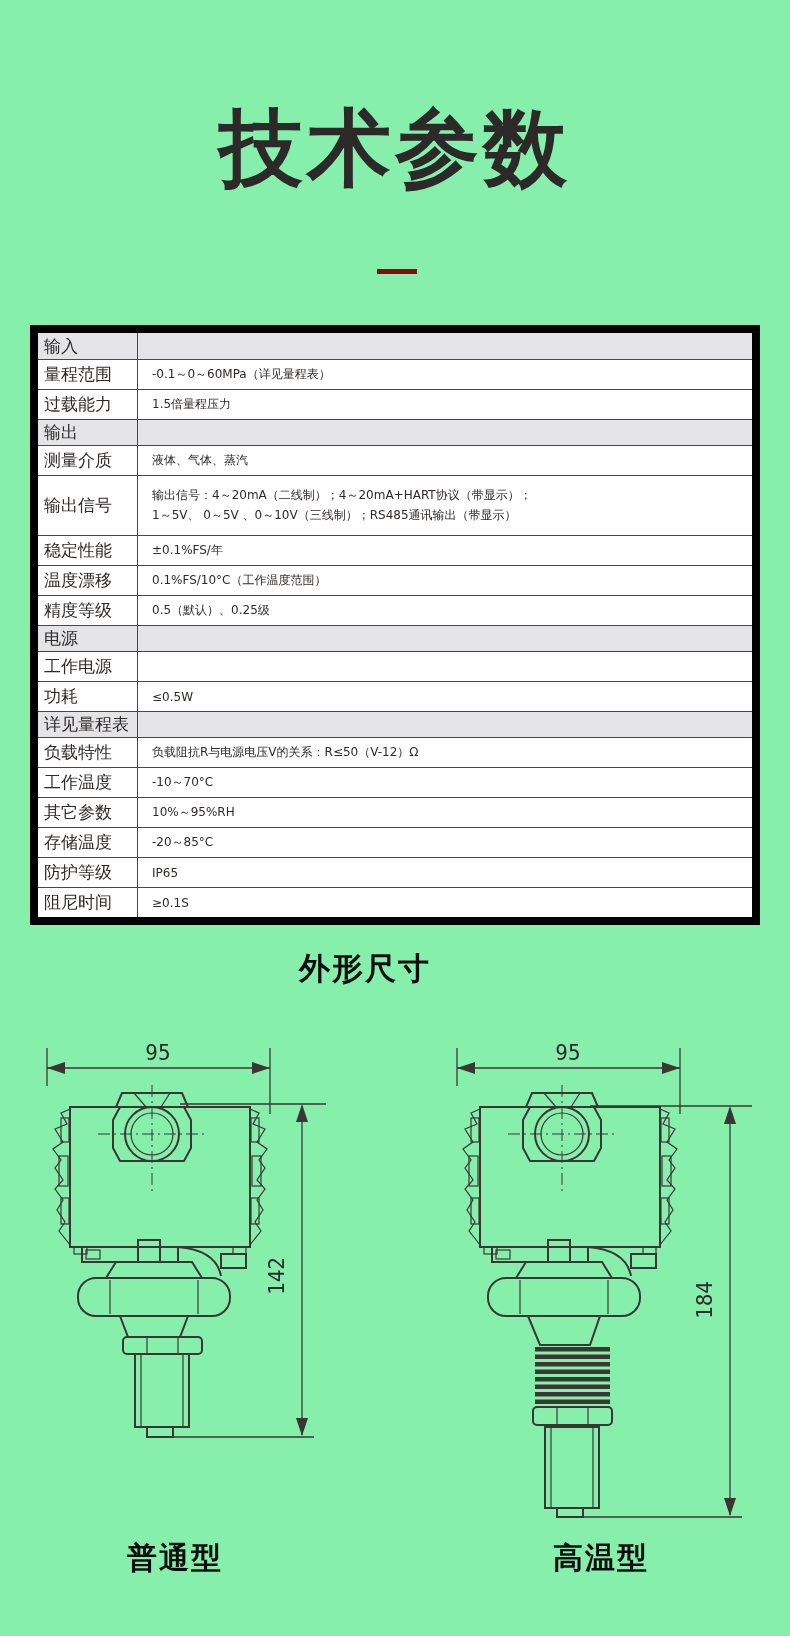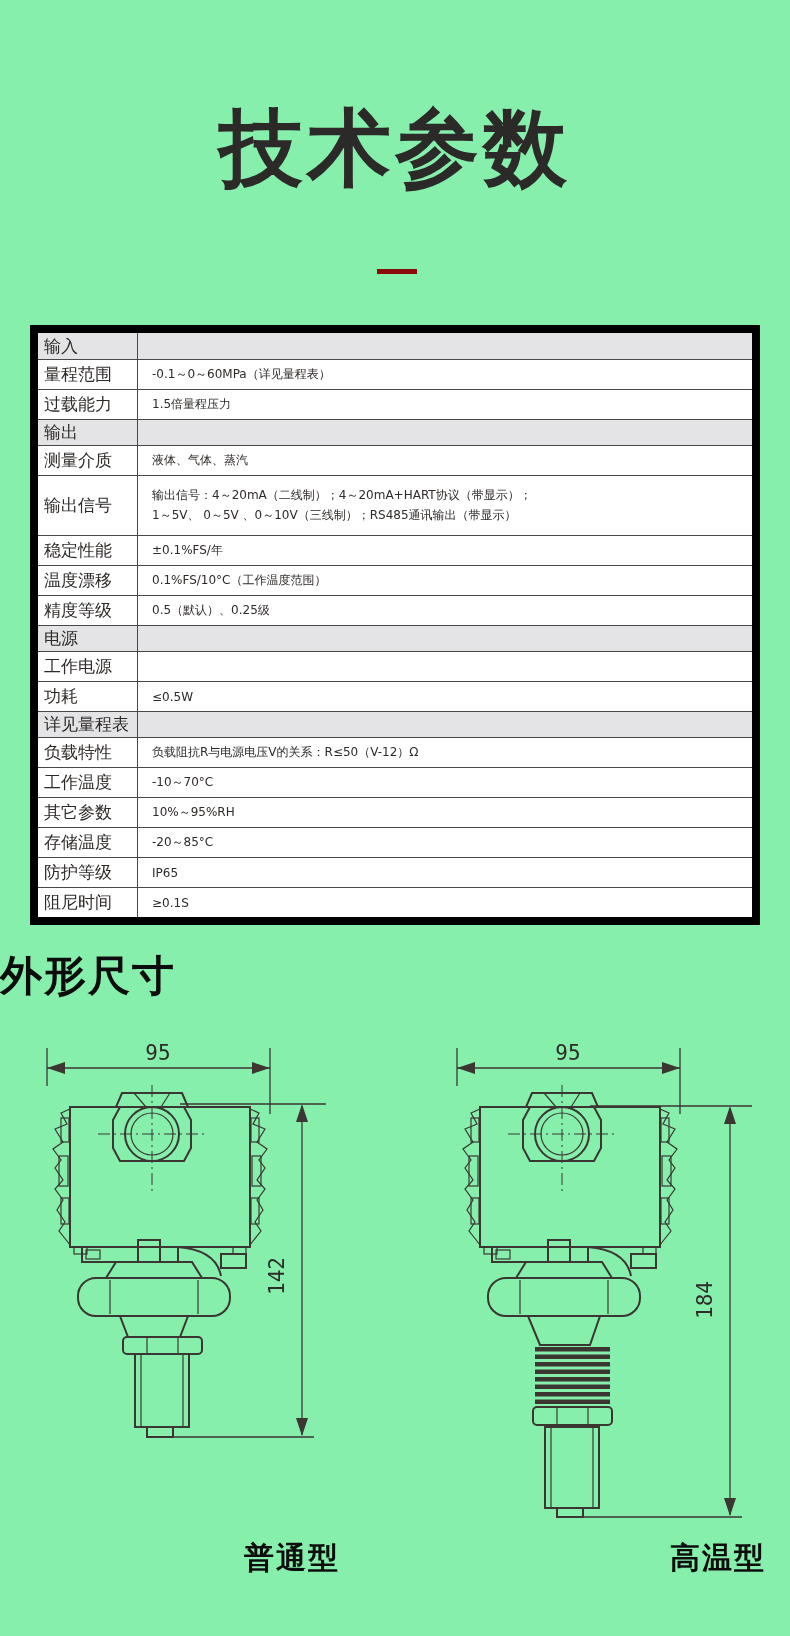--- a/index.html
+++ b/index.html
@@ -33,32 +33,32 @@
     font-size:17px;color:#2e2a28;box-sizing:border-box;white-space:nowrap;
   }
   .val{
     flex:1;padding-left:14px;display:flex;align-items:center;
     font-size:12px;color:#2e2a28;box-sizing:border-box;white-space:nowrap;
   }
   .val2{flex-direction:column;align-items:flex-start;justify-content:center;line-height:1.6;}
   
   .dim-heading{
     position:absolute;top:948px;left:0;width:730px;margin:0;
-    font-size:42px;font-weight:bold;color:#0d0d0d;letter-spacing:2px;
+    text-align:center;font-size:31px;font-weight:bold;color:#0d0d0d;letter-spacing:2px;
   }
   .drawing{position:absolute;}
   .drawing g{stroke:var(--line,#3b3632);fill:none;stroke-width:2;}
   .drawing .thin{stroke-width:1.2;}
   .drawing .dim line{stroke-width:1.3;}
   .drawing .arr{fill:var(--line,#3b3632);stroke:none;}
   .drawing .cl{stroke-width:1;stroke-dasharray:12 4 2 4;}
   .drawing .fin{fill:var(--line,#3b3632);stroke:none;}
   .drawing text{fill:#2f2b28;stroke:none;font-size:21px;font-family:"DejaVu Sans Mono",monospace;}
   .caption{
-    position:absolute;top:1538px;margin:0;text-align:right;
+    position:absolute;top:1538px;margin:0;text-align:center;
     font-size:30px;font-weight:bold;color:#0d0d0d;letter-spacing:2px;
   }
   .caption.std{left:10px;width:330px;}
   .caption.ht{left:436px;width:330px;}
 </style>
 </head>
 <body>
 
 <div class="page">
 

